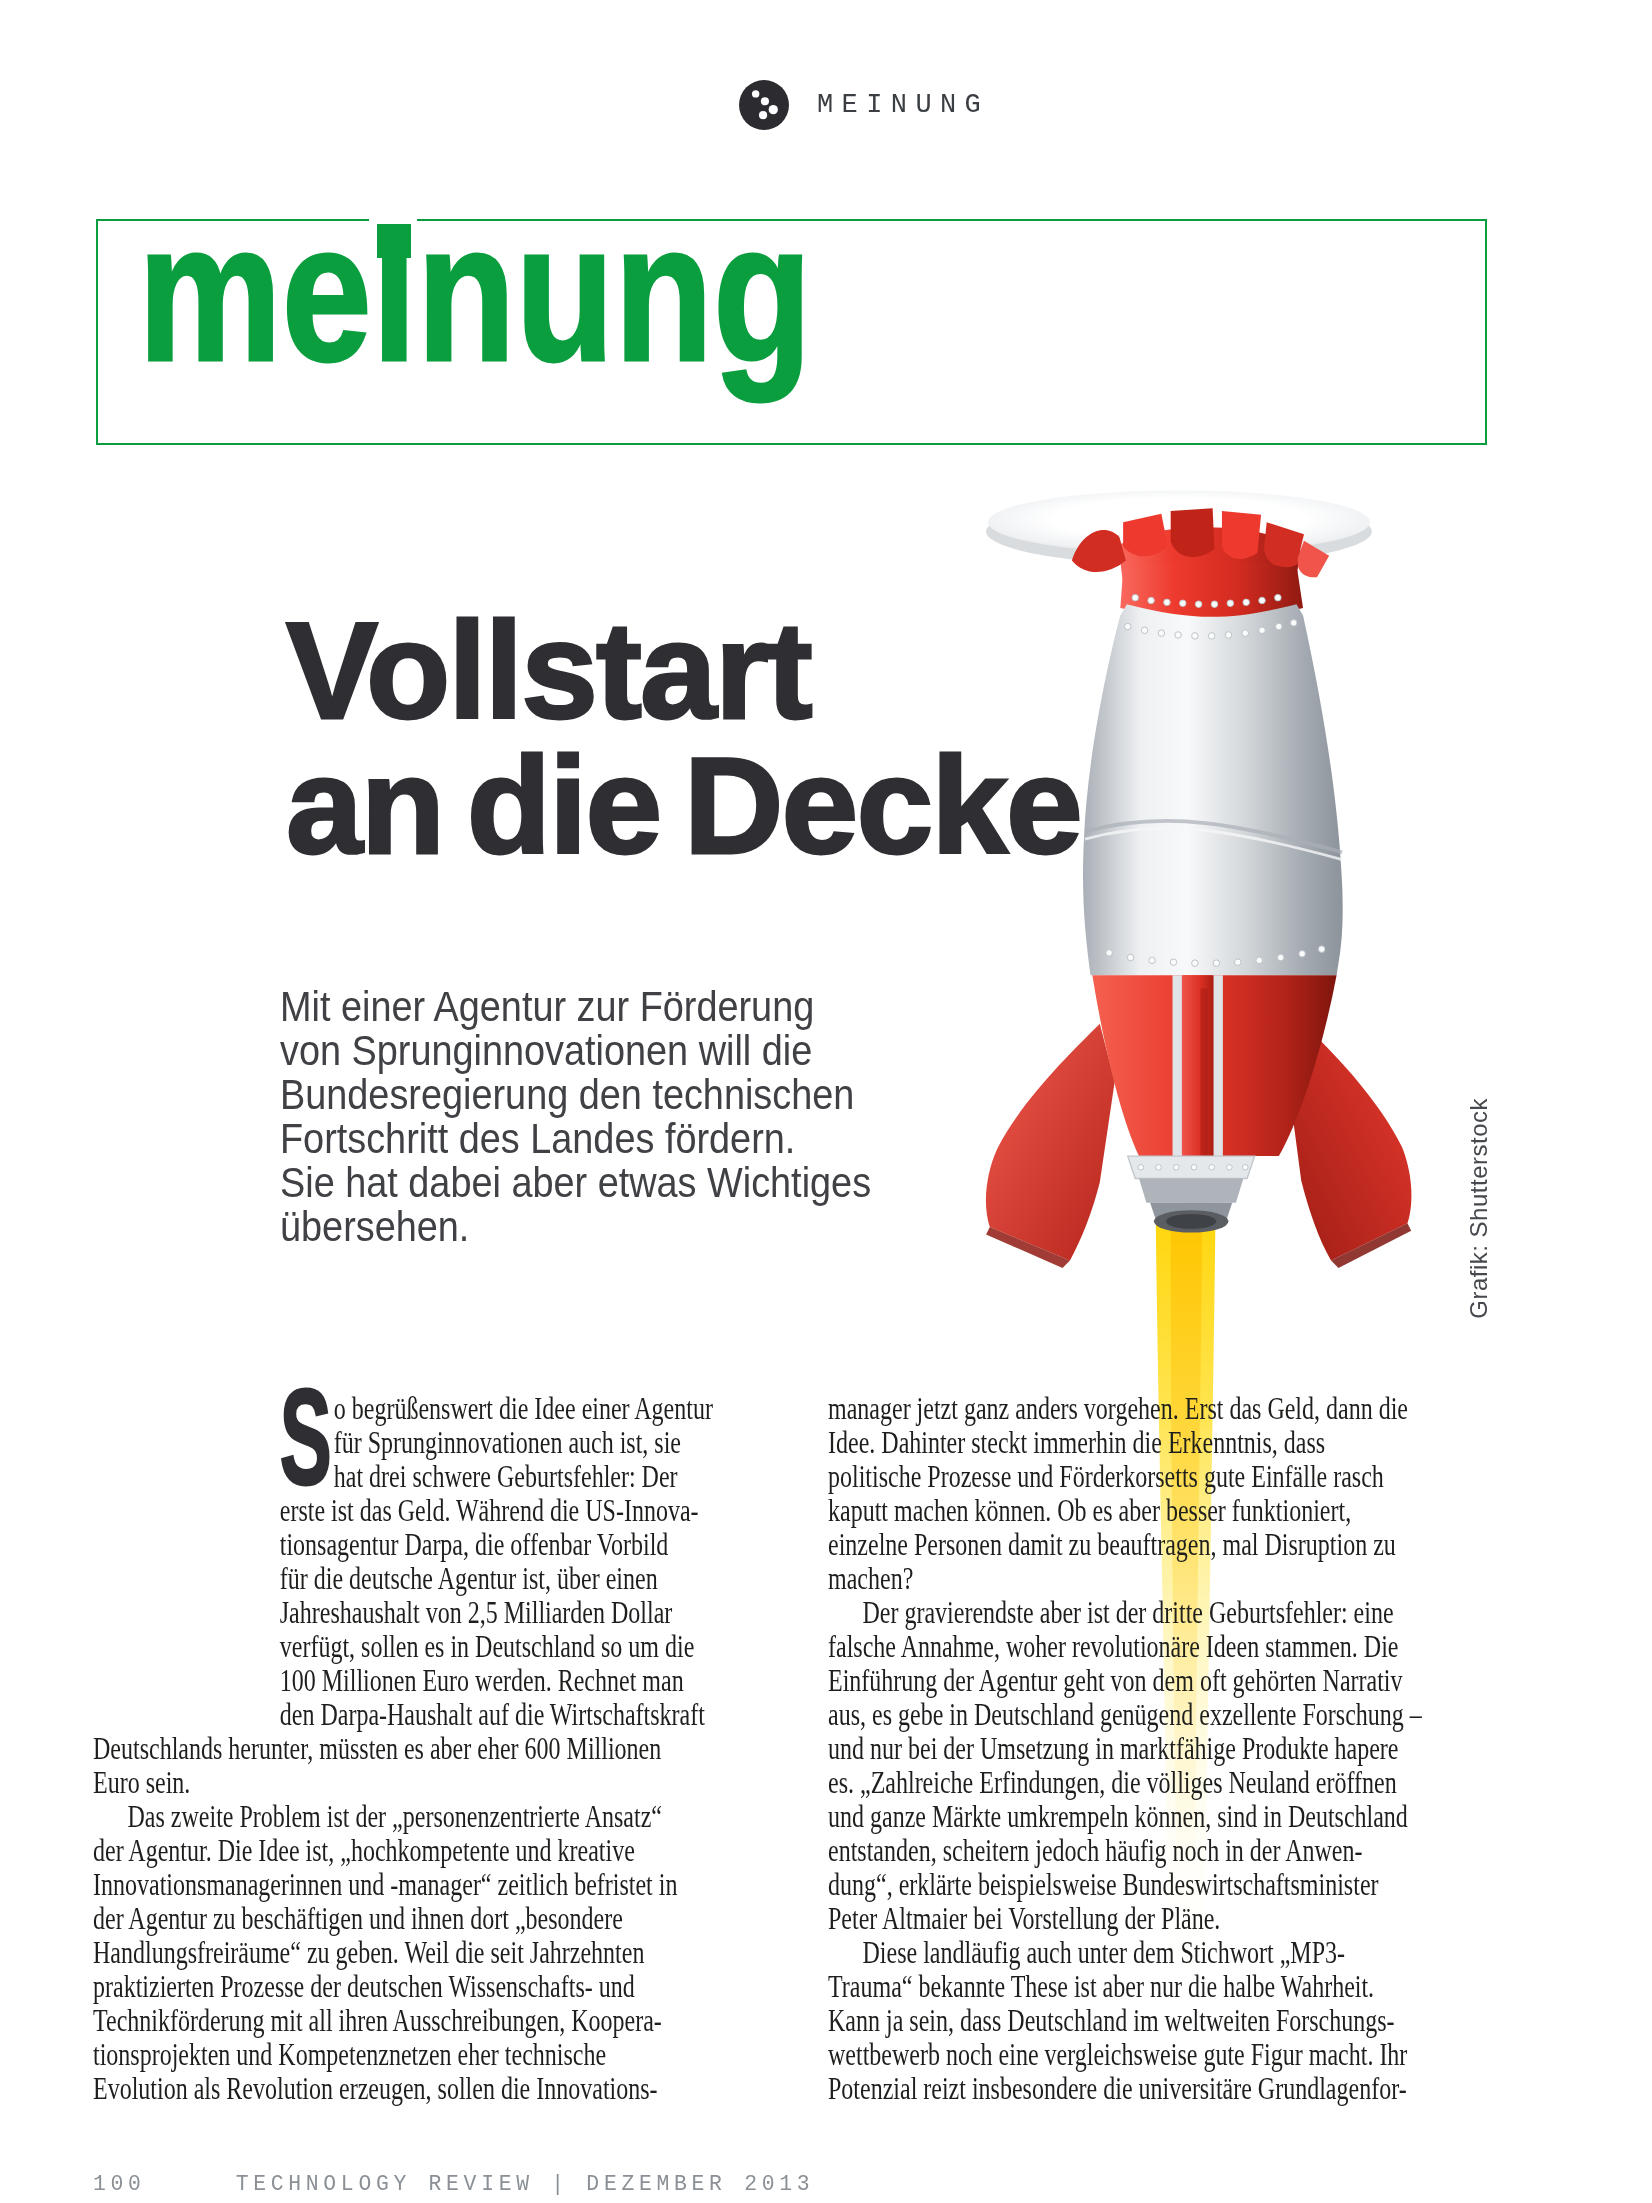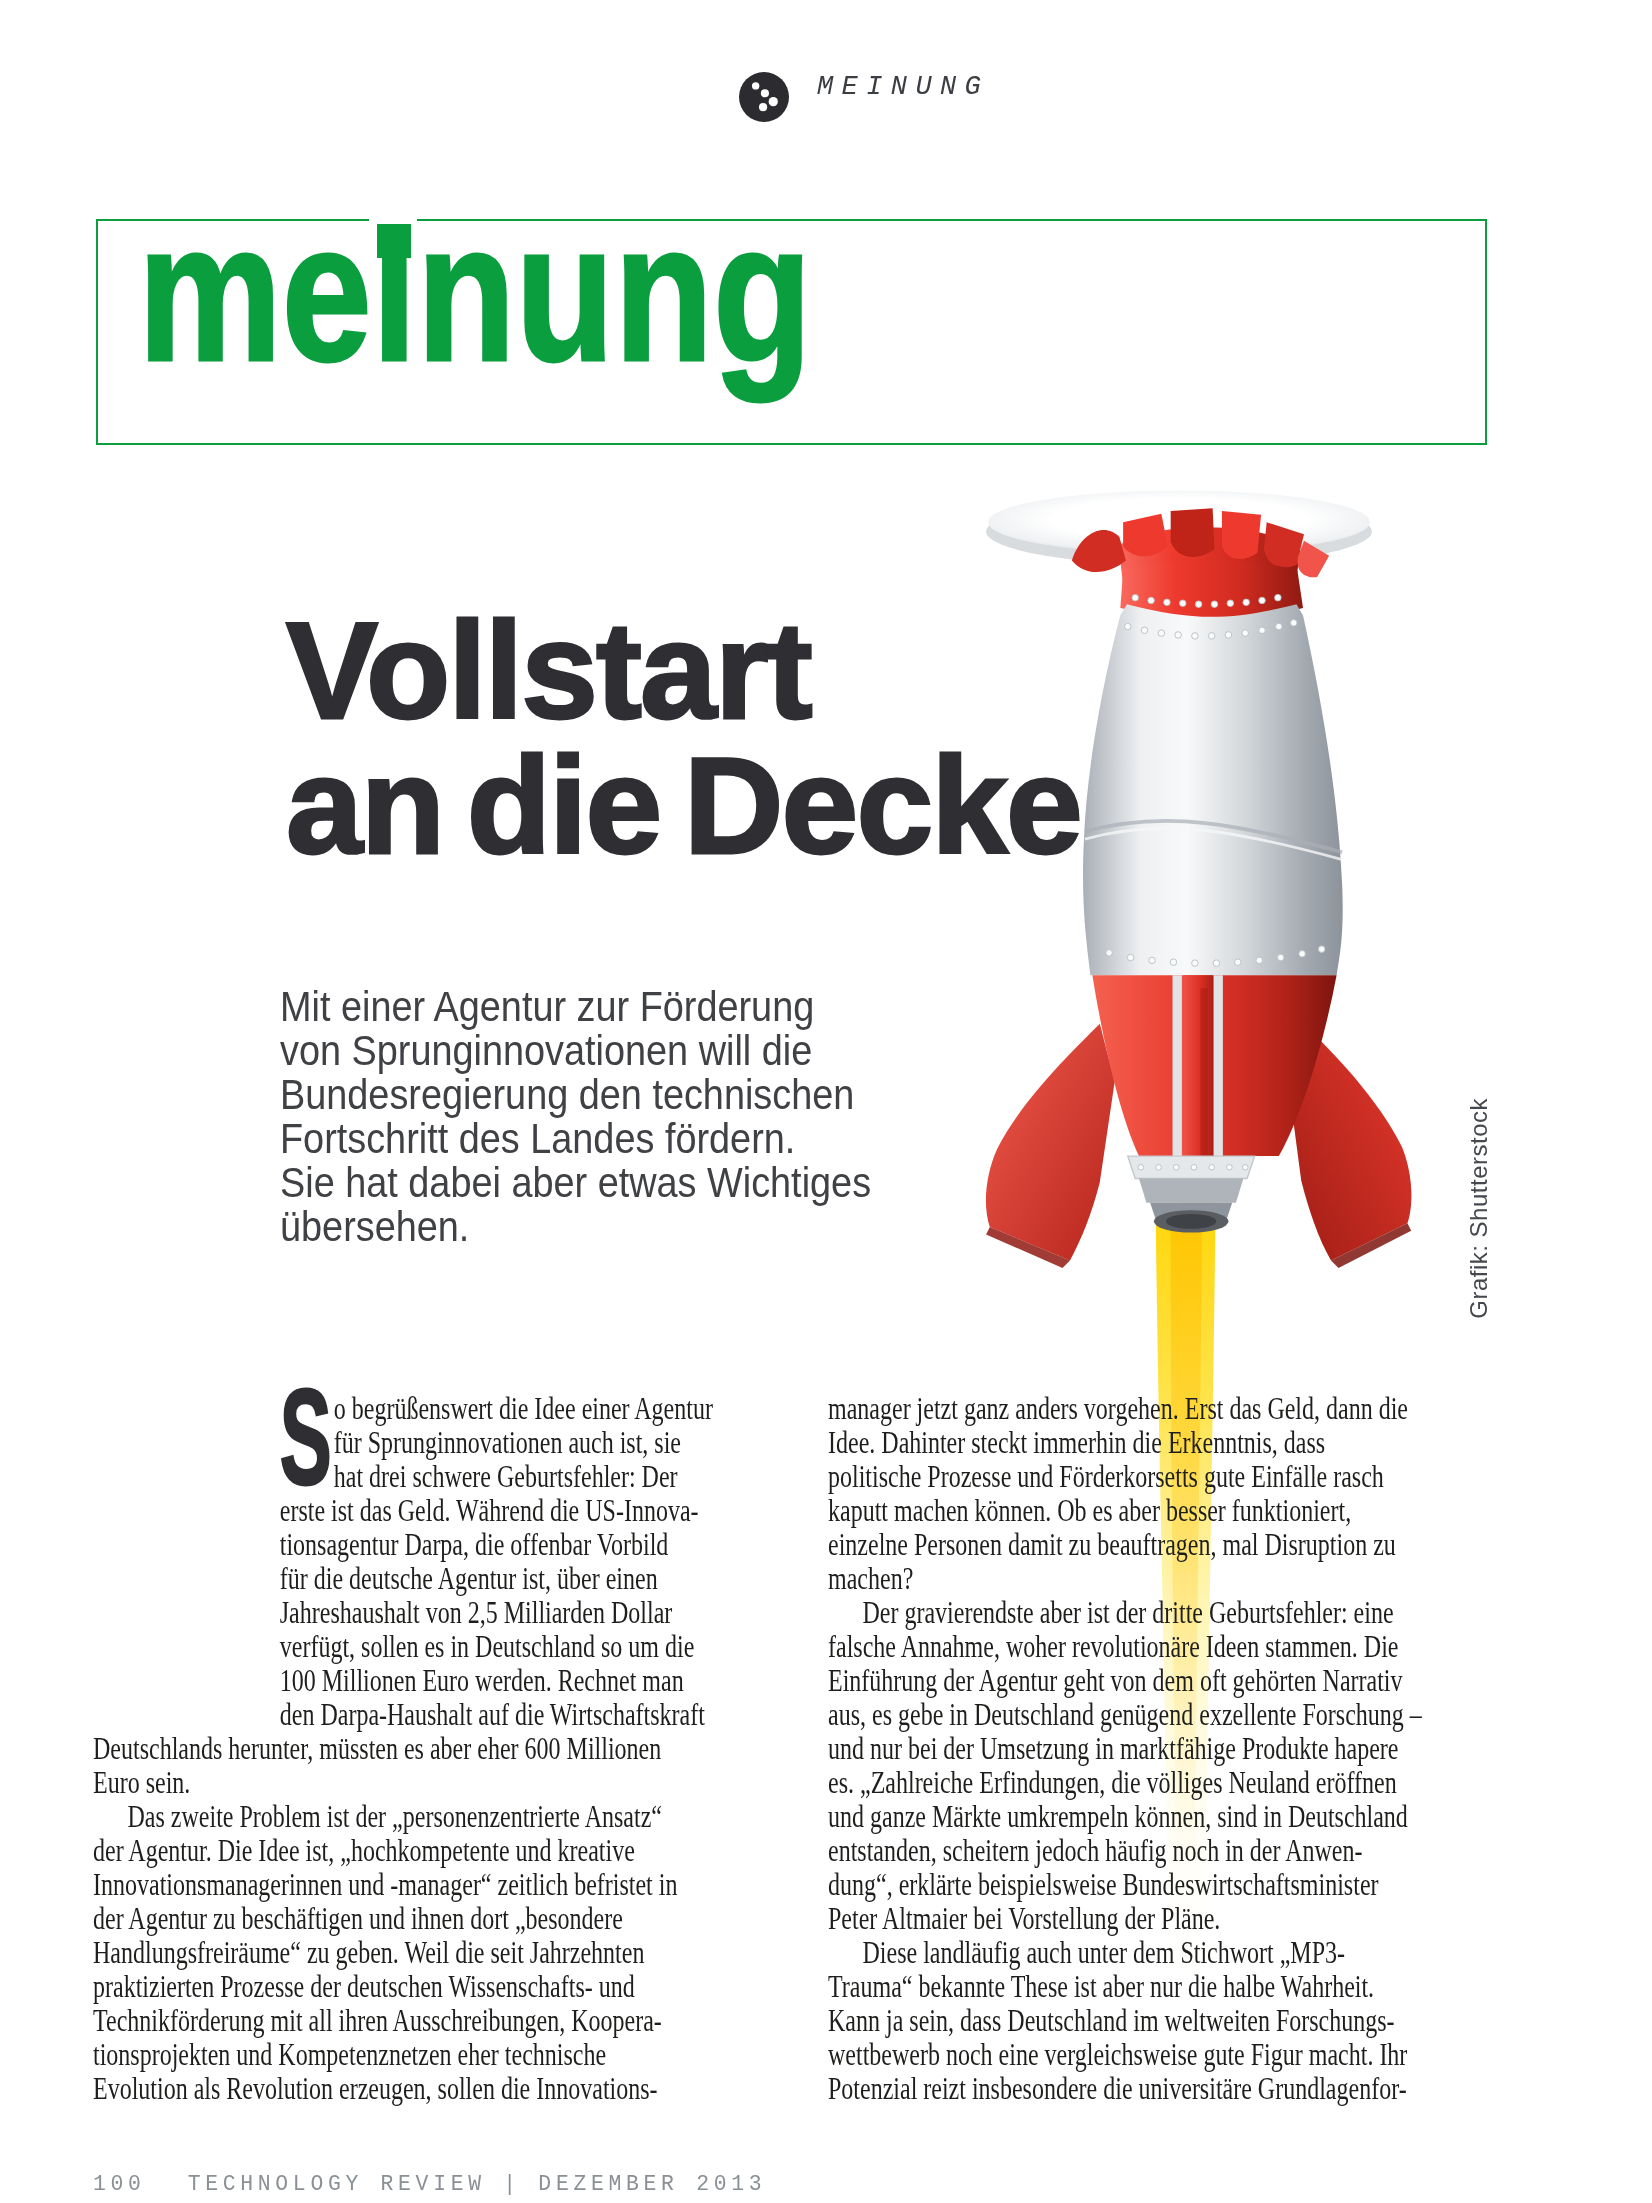--- a/index.html
+++ b/index.html
@@ -1,21 +1,21 @@
 <!DOCTYPE html>
 <html style="font-size:15px"><head>
 <meta charset="utf-8">
 <style>
   html,body{margin:0;padding:0;}
   body{width:1653px;height:2204px;position:relative;overflow:hidden;background:#ffffff;
        font-family:"Liberation Serif",serif;}
   [data-name]{box-sizing:border-box;}
 
   
-  .kicker-row{position:absolute;left:739px;top:72px;display:flex;z-index:3;font-style:italic;}
+  .kicker-row{position:absolute;left:739px;top:80px;display:flex;align-items:center;z-index:3;}
   .kicker-icon{width:50px;height:50px;}
   .kicker-text{margin-left:28px;font-family:"Liberation Mono",monospace;font-size:27px;
                letter-spacing:8.4px;color:#3b3e43;}
 
   
   .banner-box{position:absolute;left:96px;top:219px;width:1391px;height:226px;
               border:2.8px solid #0a9e3f;background:#fff;z-index:2;}
   .banner-word{position:absolute;left:138px;top:195px;z-index:3;line-height:1;
                font-family:"Liberation Sans",sans-serif;font-weight:700;font-size:196px;
                color:#0a9e3f;-webkit-text-stroke:2.8px #0a9e3f;
@@ -46,21 +46,21 @@
                  -webkit-text-stroke:2.8px #2e2e33;transform:scaleX(0.77);transform-origin:left top;}
 
   
   .rocket-svg{position:absolute;left:932px;top:466px;width:578px;height:1548px;z-index:1;}
   .credit{position:absolute;left:1465px;top:1098px;z-index:3;
           font-family:"Liberation Sans",sans-serif;font-size:24px;color:#45484c;
           writing-mode:vertical-rl;transform:rotate(180deg);letter-spacing:0.5px;}
 
   
   .footer{position:absolute;left:93px;top:2172px;z-index:3;display:flex;align-items:flex-end;
-          font-family:"Liberation Mono",monospace;font-size:21.4px;letter-spacing:4.7px;color:#8a9096;}
+          font-family:"Liberation Mono",monospace;font-size:21.4px;letter-spacing:4.7px;color:#8a9096;gap:48px;}
   .footer .pageno{margin-right:42px;}
 </style>
 </head>
 <body data-name="magazine-page">
 
 <div class="kicker-row" data-name="page-header">
   <svg class="kicker-icon" data-name="dots-arrow-icon" viewBox="0 0 54 54">
     <circle cx="27" cy="27" r="27" fill="#2b2b30"></circle>
     <circle cx="18" cy="15" r="4" fill="#fff"></circle>
     <circle cx="28" cy="23" r="4.4" fill="#fff"></circle>

